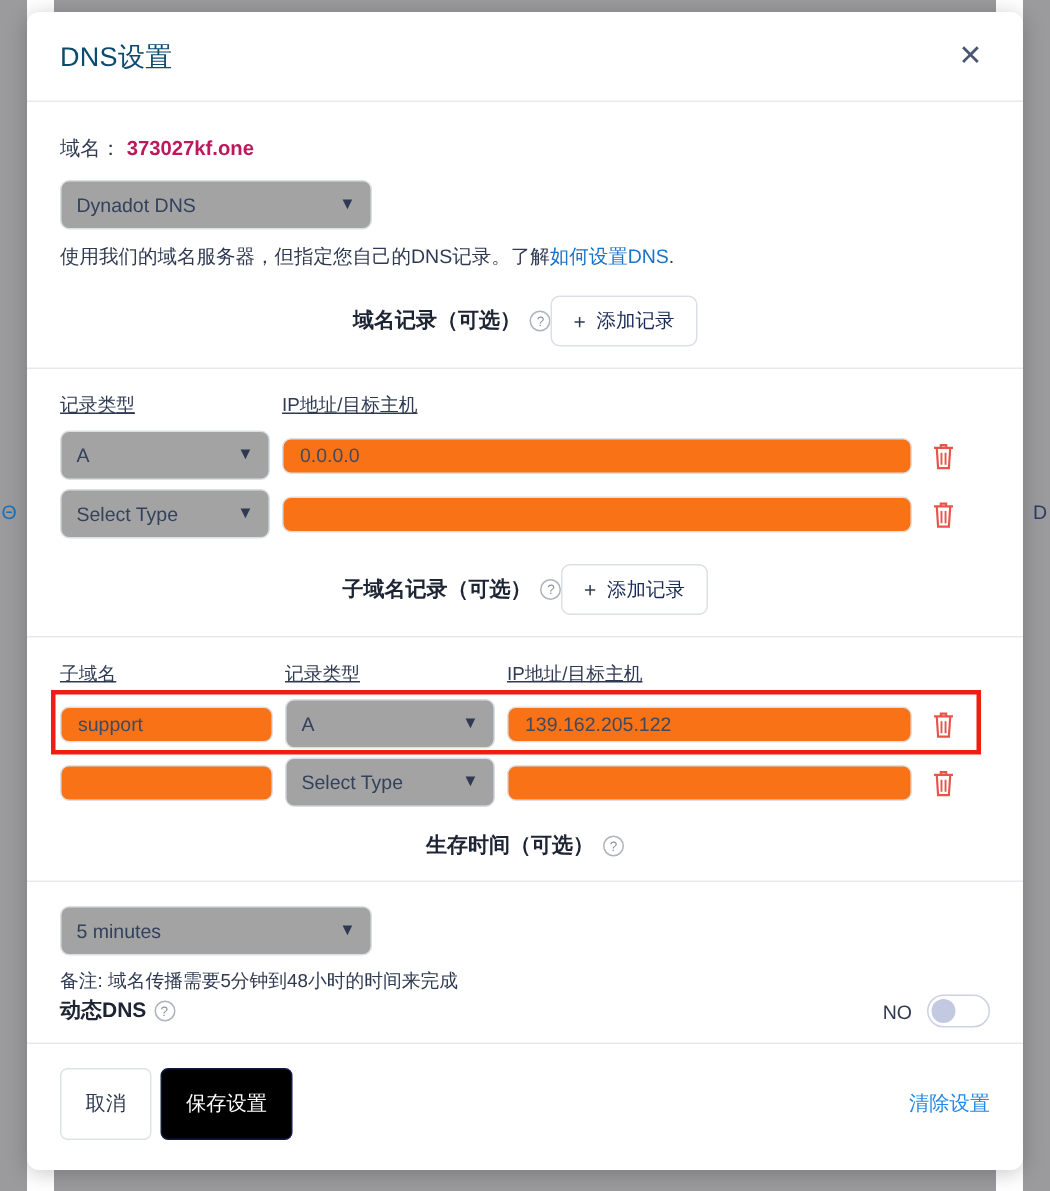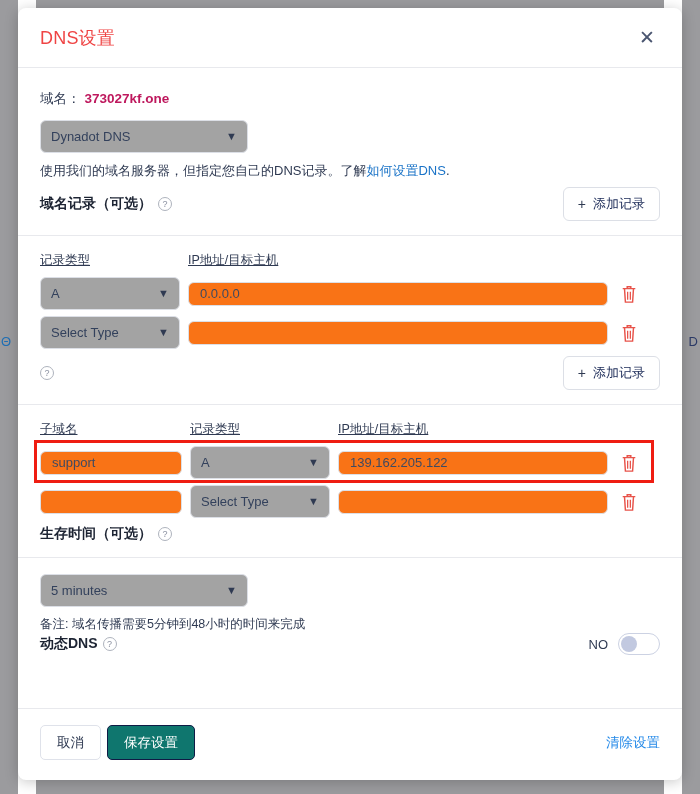--- a/index.html
+++ b/index.html
@@ -54,21 +54,21 @@
     height: 60px;
     flex: 0 0 60px;
     display: flex;
     align-items: center;
     justify-content: space-between;
     padding: 0 22px 0 22px;
     border-bottom: 1px solid #e8e9ed;
   }
   .modal-title {
     font-size: 18px;
-    color: #ef4444;
+    color: #0c4a6e;
     letter-spacing: .2px;
   }
   .close-btn {
     width: 26px; height: 26px;
     display: flex; align-items: center; justify-content: center;
     color: #4a5570;
     font-size: 19px;
     cursor: pointer;
     background: none; border: none;
     line-height: 1;
@@ -119,22 +119,22 @@
     margin-top: 9px;
     font-size: 13px;
     color: #2f3a52;
   }
   .desc a { color: #1a73c7; text-decoration: none; }
 
   
   .sec-row {
     display: flex;
     align-items: center;
-    justify-content: space-between;
-    margin-top: 7px;
+    justify-content: center;
+    margin-top: 17px;
     padding-bottom: 14px;
   }
   .sec-title {
     font-size: 14px;
     font-weight: bold;
     color: #1d2433;
     display: flex;
     align-items: center;
     gap: 6px;
   }
@@ -271,32 +271,32 @@
   .modal-footer {
     flex: 0 0 auto;
     border-top: 1px solid #e8e9ed;
     padding: 16px 22px 20px 22px;
     display: flex;
     align-items: center;
   }
   .btn {
     font-family: "Liberation Sans", sans-serif;
     font-size: 13.5px;
-    height: 35px;
+    height: 48px;
     border-radius: 5px;
     cursor: pointer;
     padding: 0 16px;
   }
   .btn-cancel {
     background: #fff;
     border: 1px solid #dfe2ea;
     color: #2f3a52;
   }
   .btn-save {
-    background: #0f766e;
+    background: #000000;
     border: 1px solid #0f1b45;
     color: #ffffff;
     margin-left: 6px;
   }
   .clear-link {
     margin-left: auto;
     color: #2288e8;
     font-size: 13.5px;
     text-decoration: none;
     cursor: pointer;
@@ -379,20 +379,21 @@
           </div>
           <svg class="trash" viewBox="0 0 20 22">
             <path d="M3 5h14M8 3h4v2H8zM5 5l1 15h8l1-15" fill="none" stroke="#e8534a" stroke-width="1.6"></path>
             <path d="M8.5 8.5v9M11.5 8.5v9" stroke="#e8534a" stroke-width="1.4"></path>
           </svg>
         </div>
       </div>
 
       <div class="sec-row">
         <div class="sec-title">
+          <span>子域名记录（可选）</span>
           <span class="qmark">?</span>
         </div>
         <button class="add-btn">
           <span class="plus">+</span>
           <span>添加记录</span>
         </button>
       </div>
       <div class="hr"></div>
 
       <div class="tbl">

